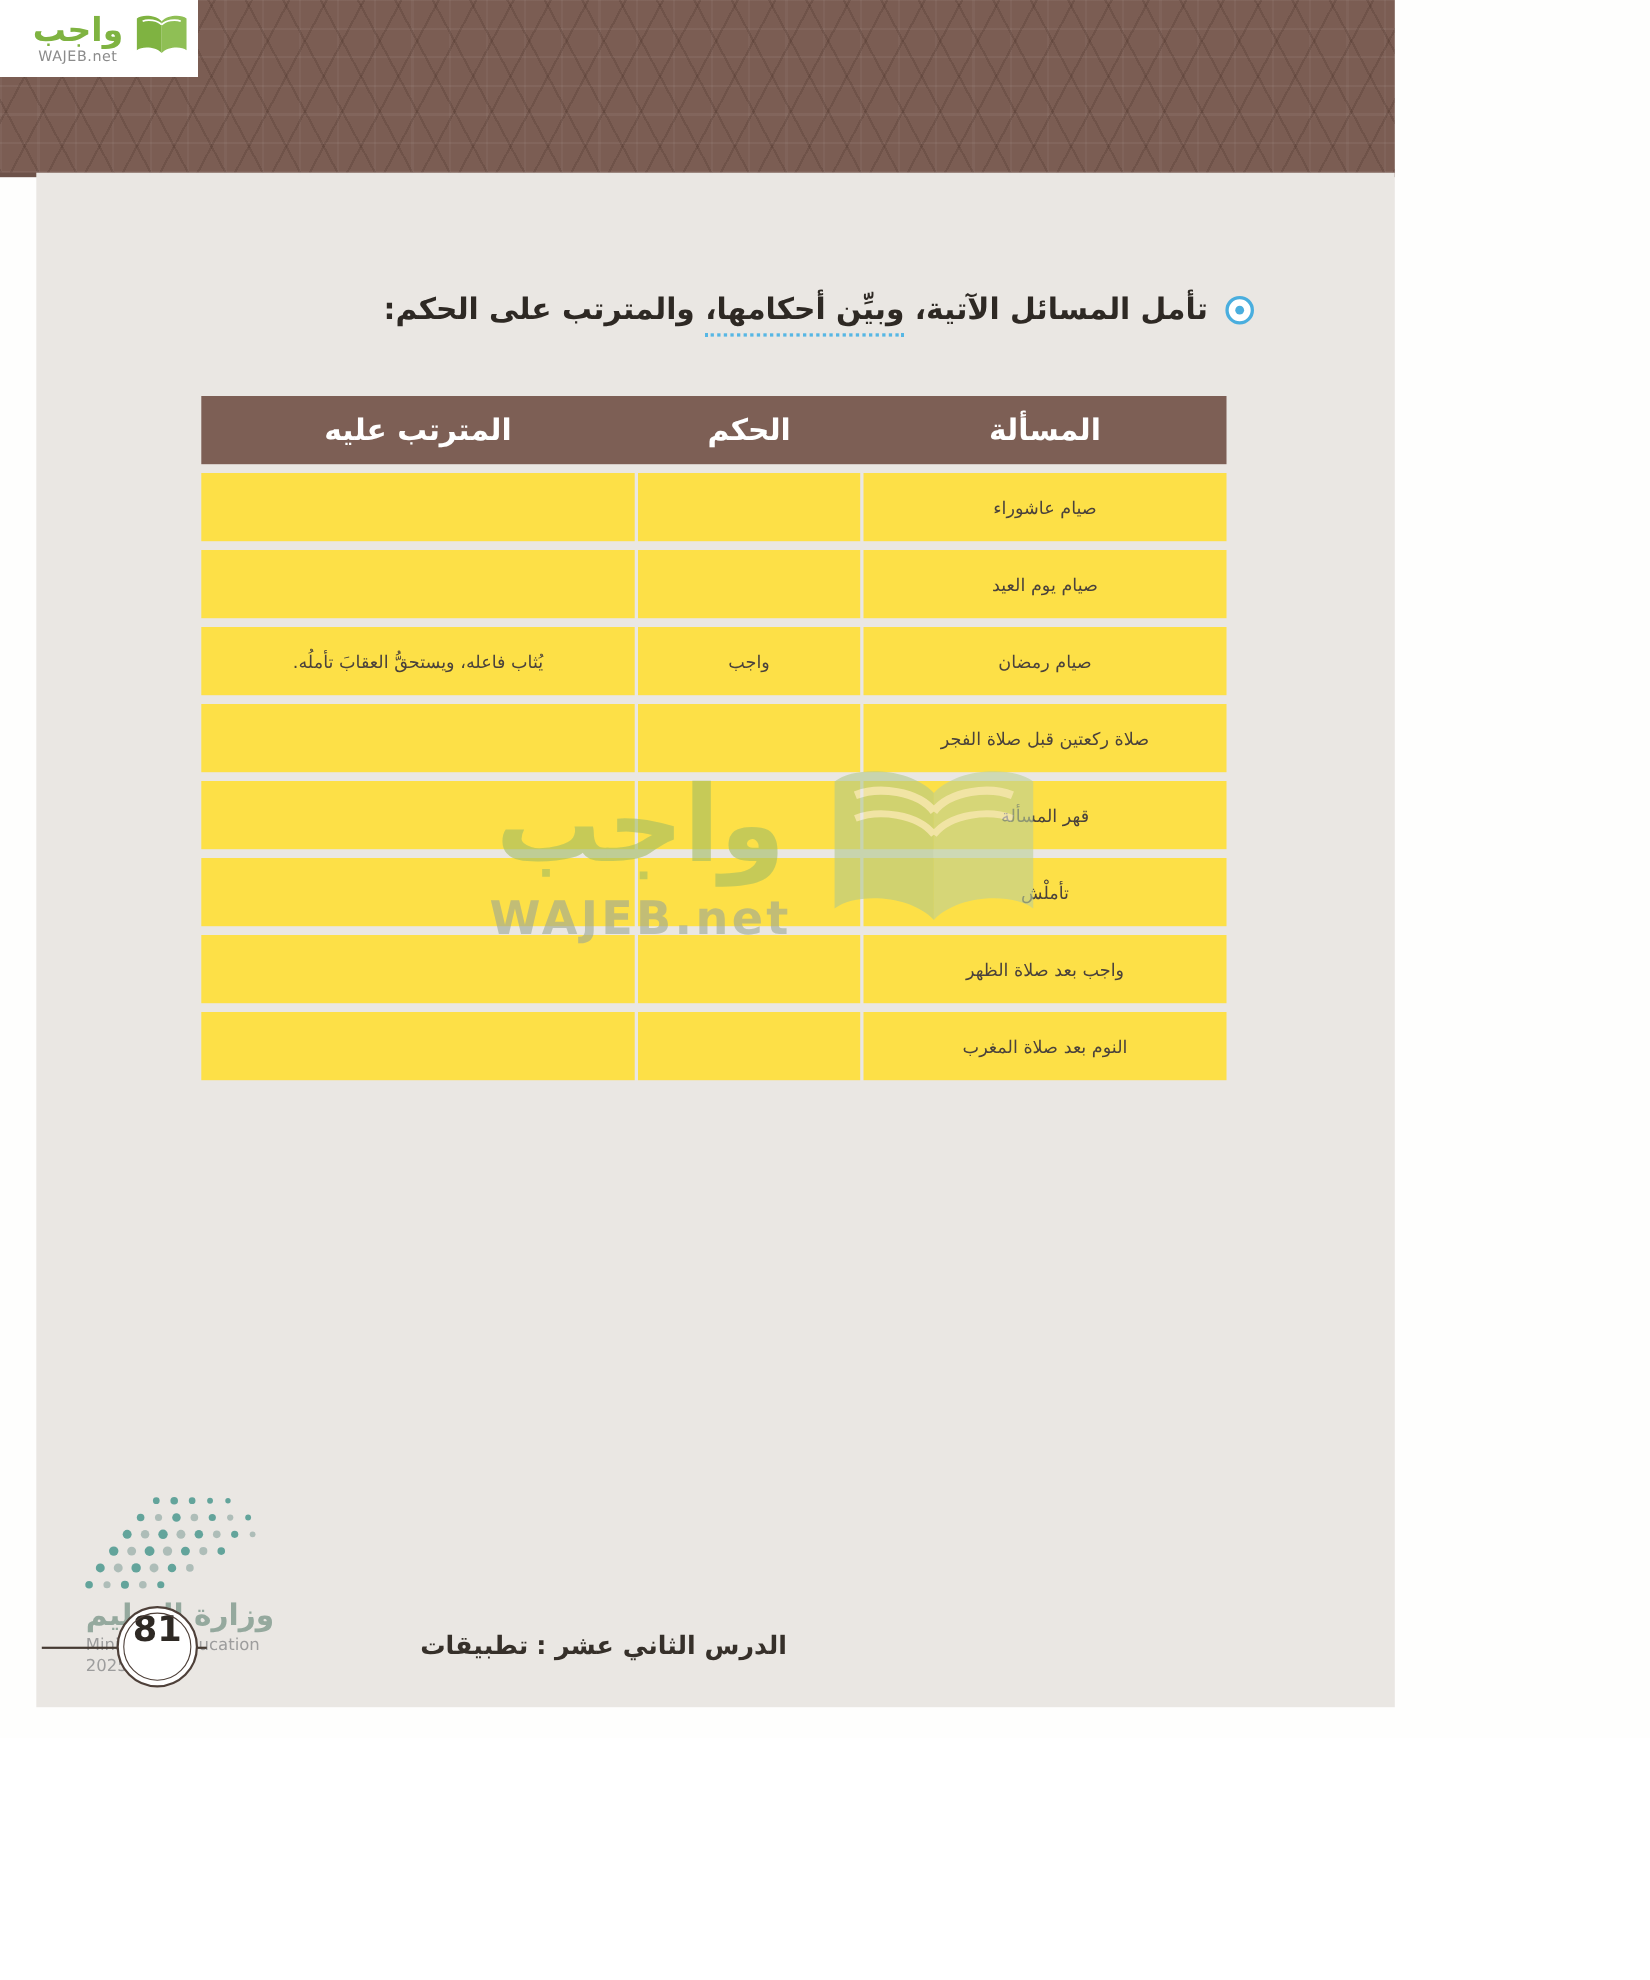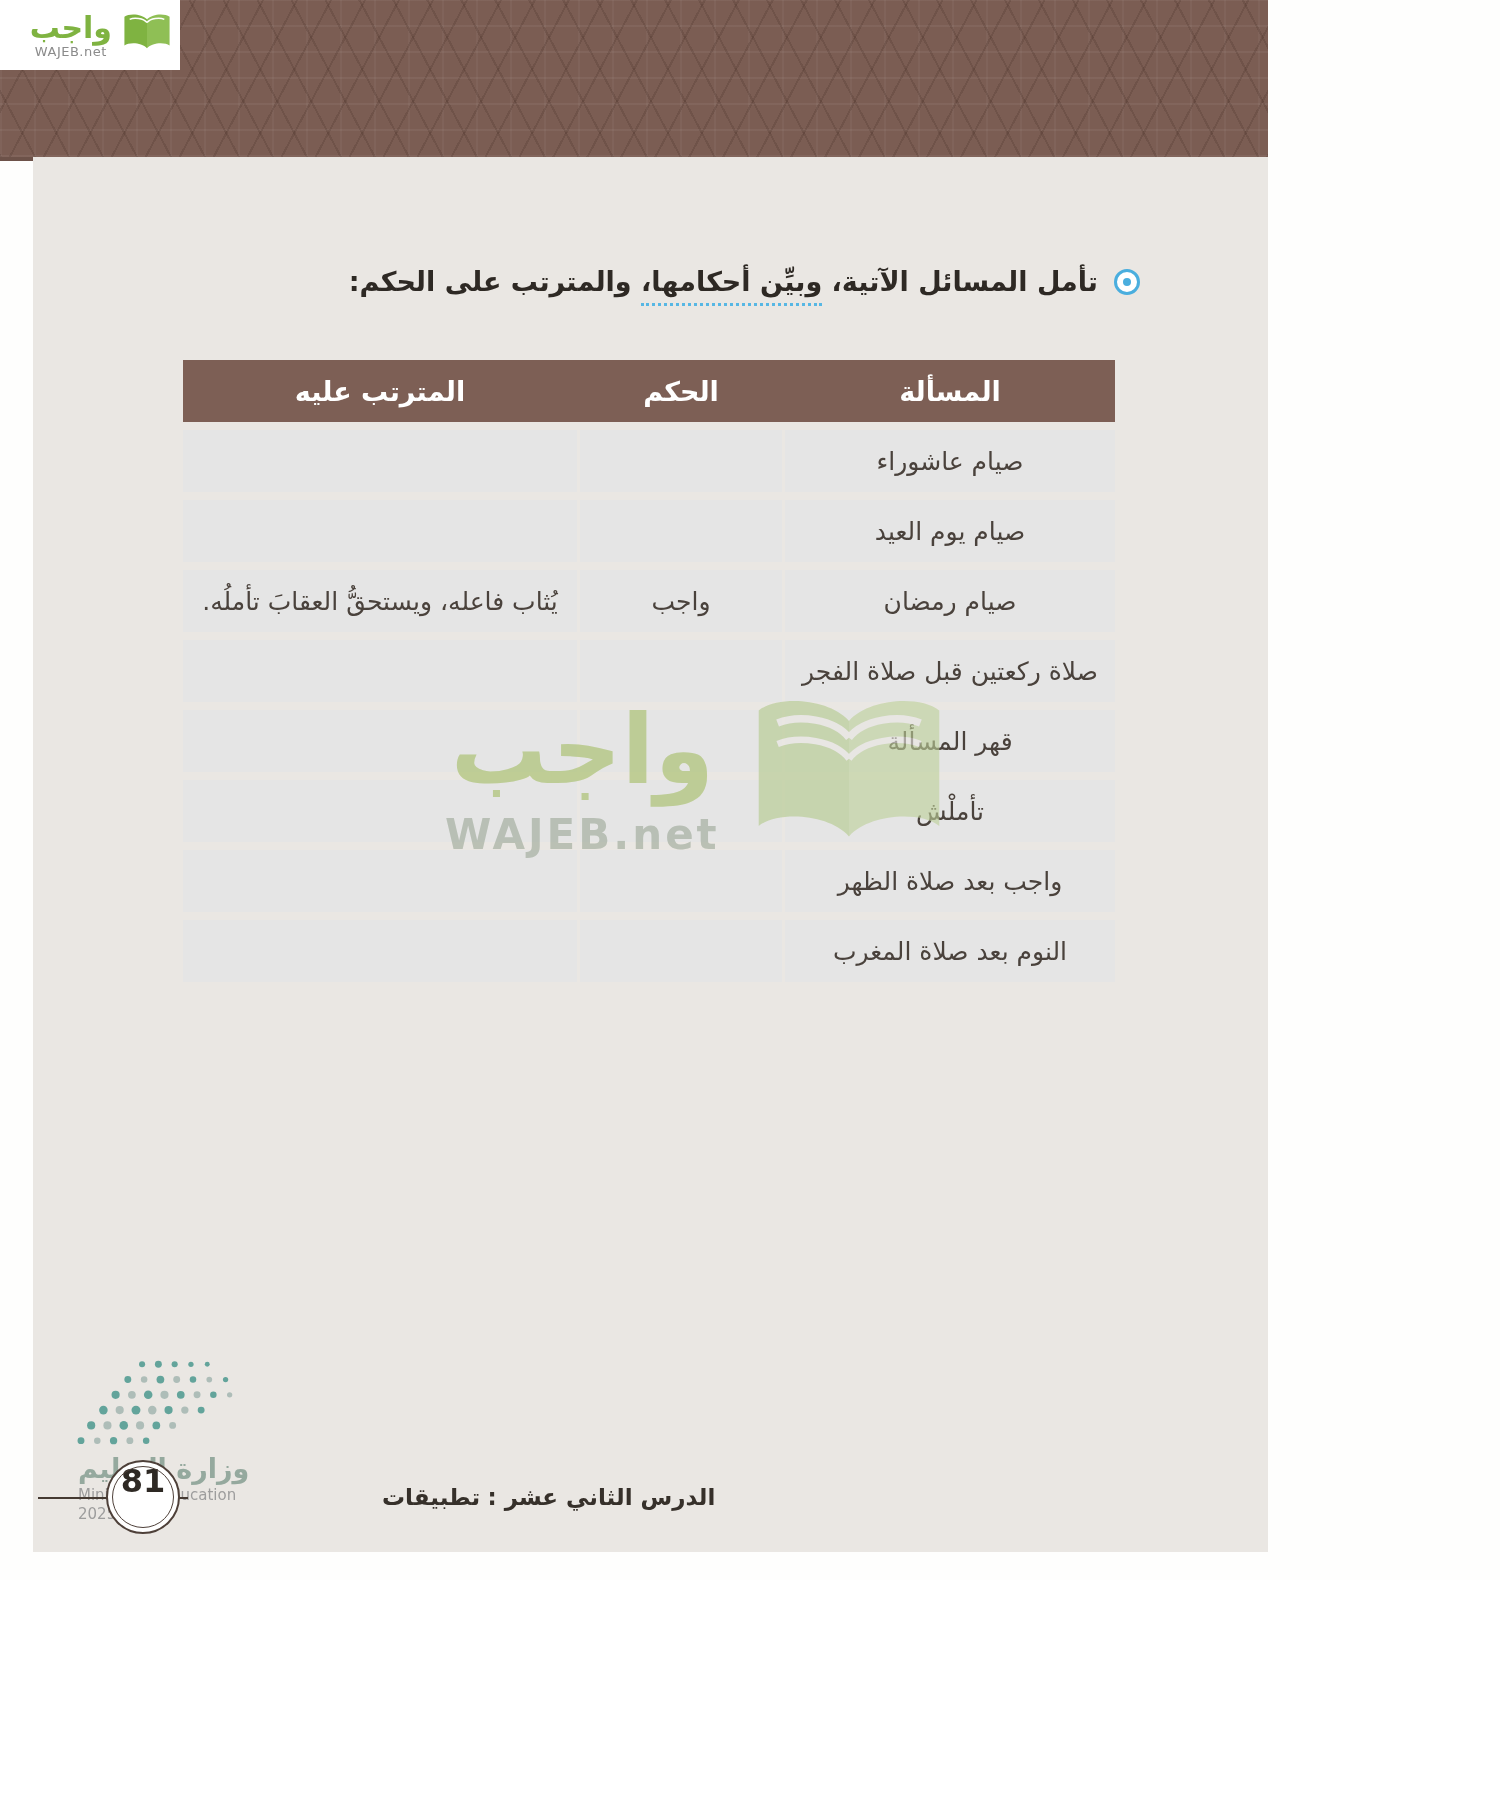--- a/index.html
+++ b/index.html
@@ -58,22 +58,22 @@
     background:#7d5f55;height:62px;align-items:center;
   }
   .tbl-head .hcell{
     text-align:center;color:#ffffff;font-weight:bold;font-size:27px;
   }
   .trow{
     display:grid;grid-template-columns:330px 202px 394px;column-gap:3px;direction:rtl;
     margin-top:8px;
   }
   .tcell{
-    background:#e5e5e5;min-height:62px;display:flex;align-items:center;justify-content:center;
-    font-size:25px;color:#4a423c;padding:4px 10px;box-sizing:border-box;text-align:left;
+    background:#fde047;min-height:62px;display:flex;align-items:center;justify-content:center;
+    font-size:16px;color:#4a423c;padding:4px 10px;box-sizing:border-box;text-align:left;
   }
 
   
   .watermark{
     position:absolute;left:445px;top:688px;display:flex;align-items:flex-start;gap:24px;
     opacity:.6;pointer-events:none;
   }
   .watermark .wm-text{display:flex;flex-direction:column;align-items:center;margin-top:14px;}
   .watermark .wm-ar{font-size:96px;font-weight:bold;color:#a3bd62;line-height:1;}
   .watermark .wm-en{font-size:42px;color:#9ba796;letter-spacing:3px;margin-top:12px;font-weight:bold;}

